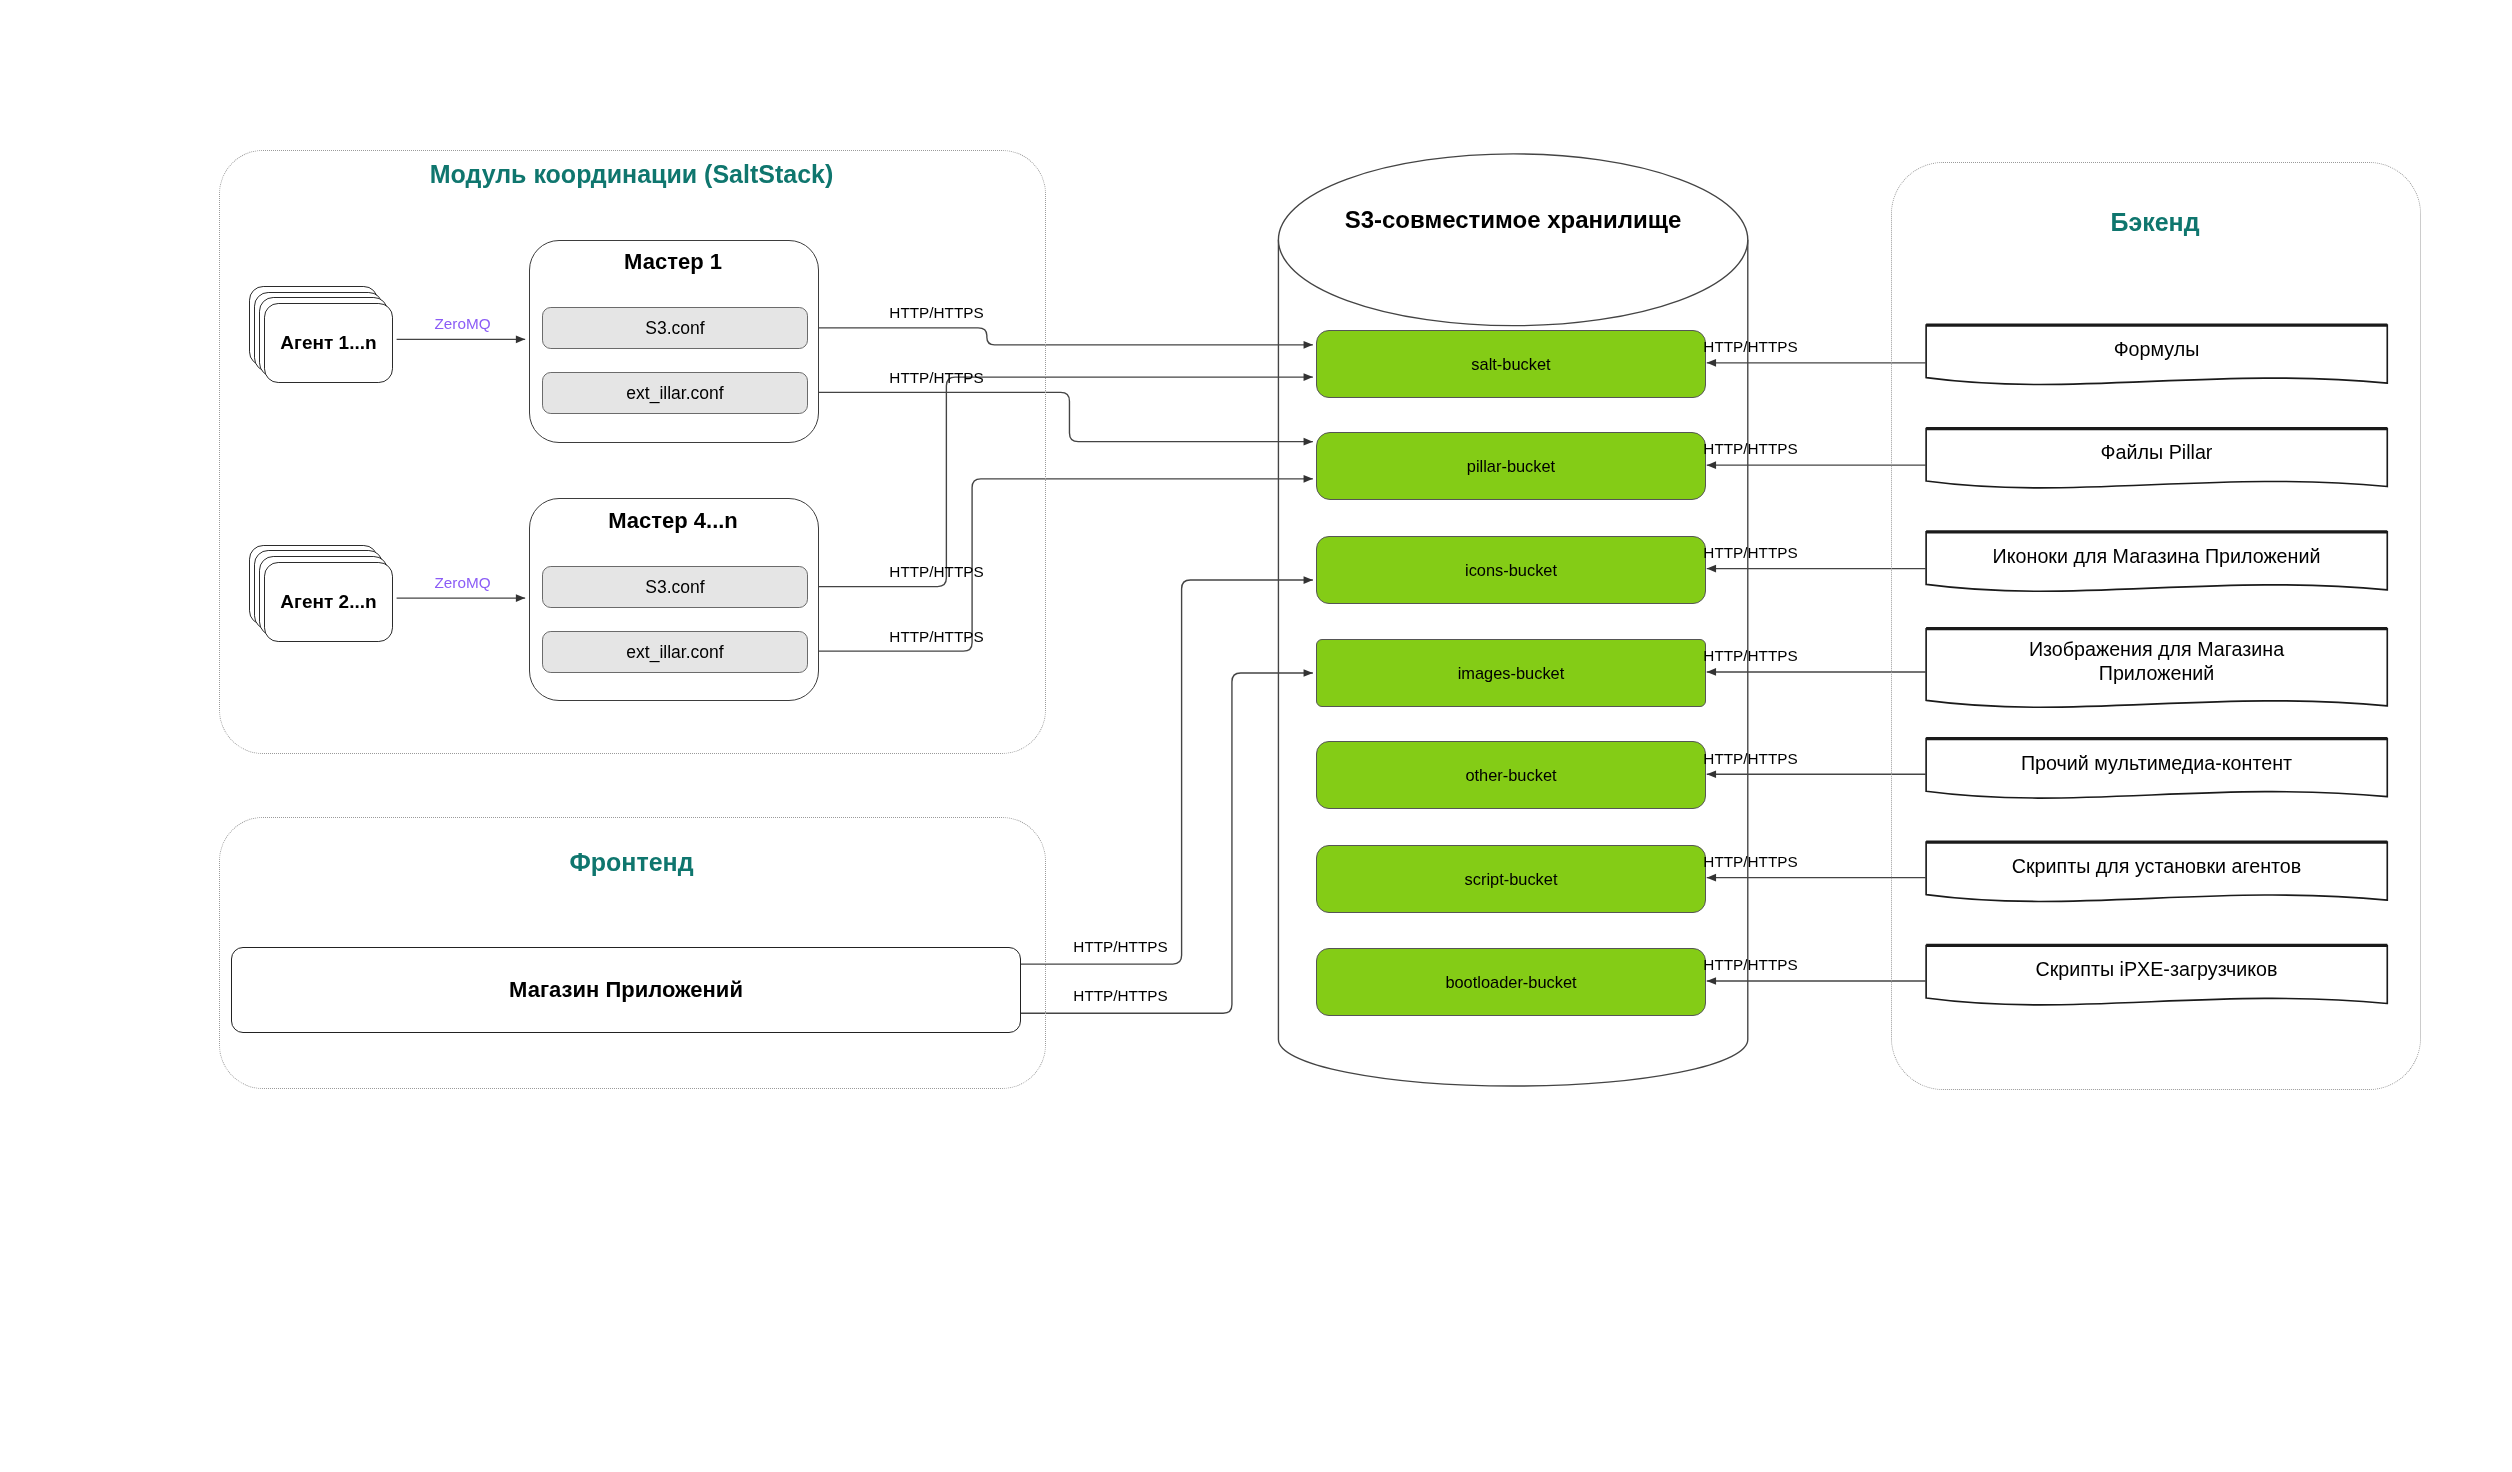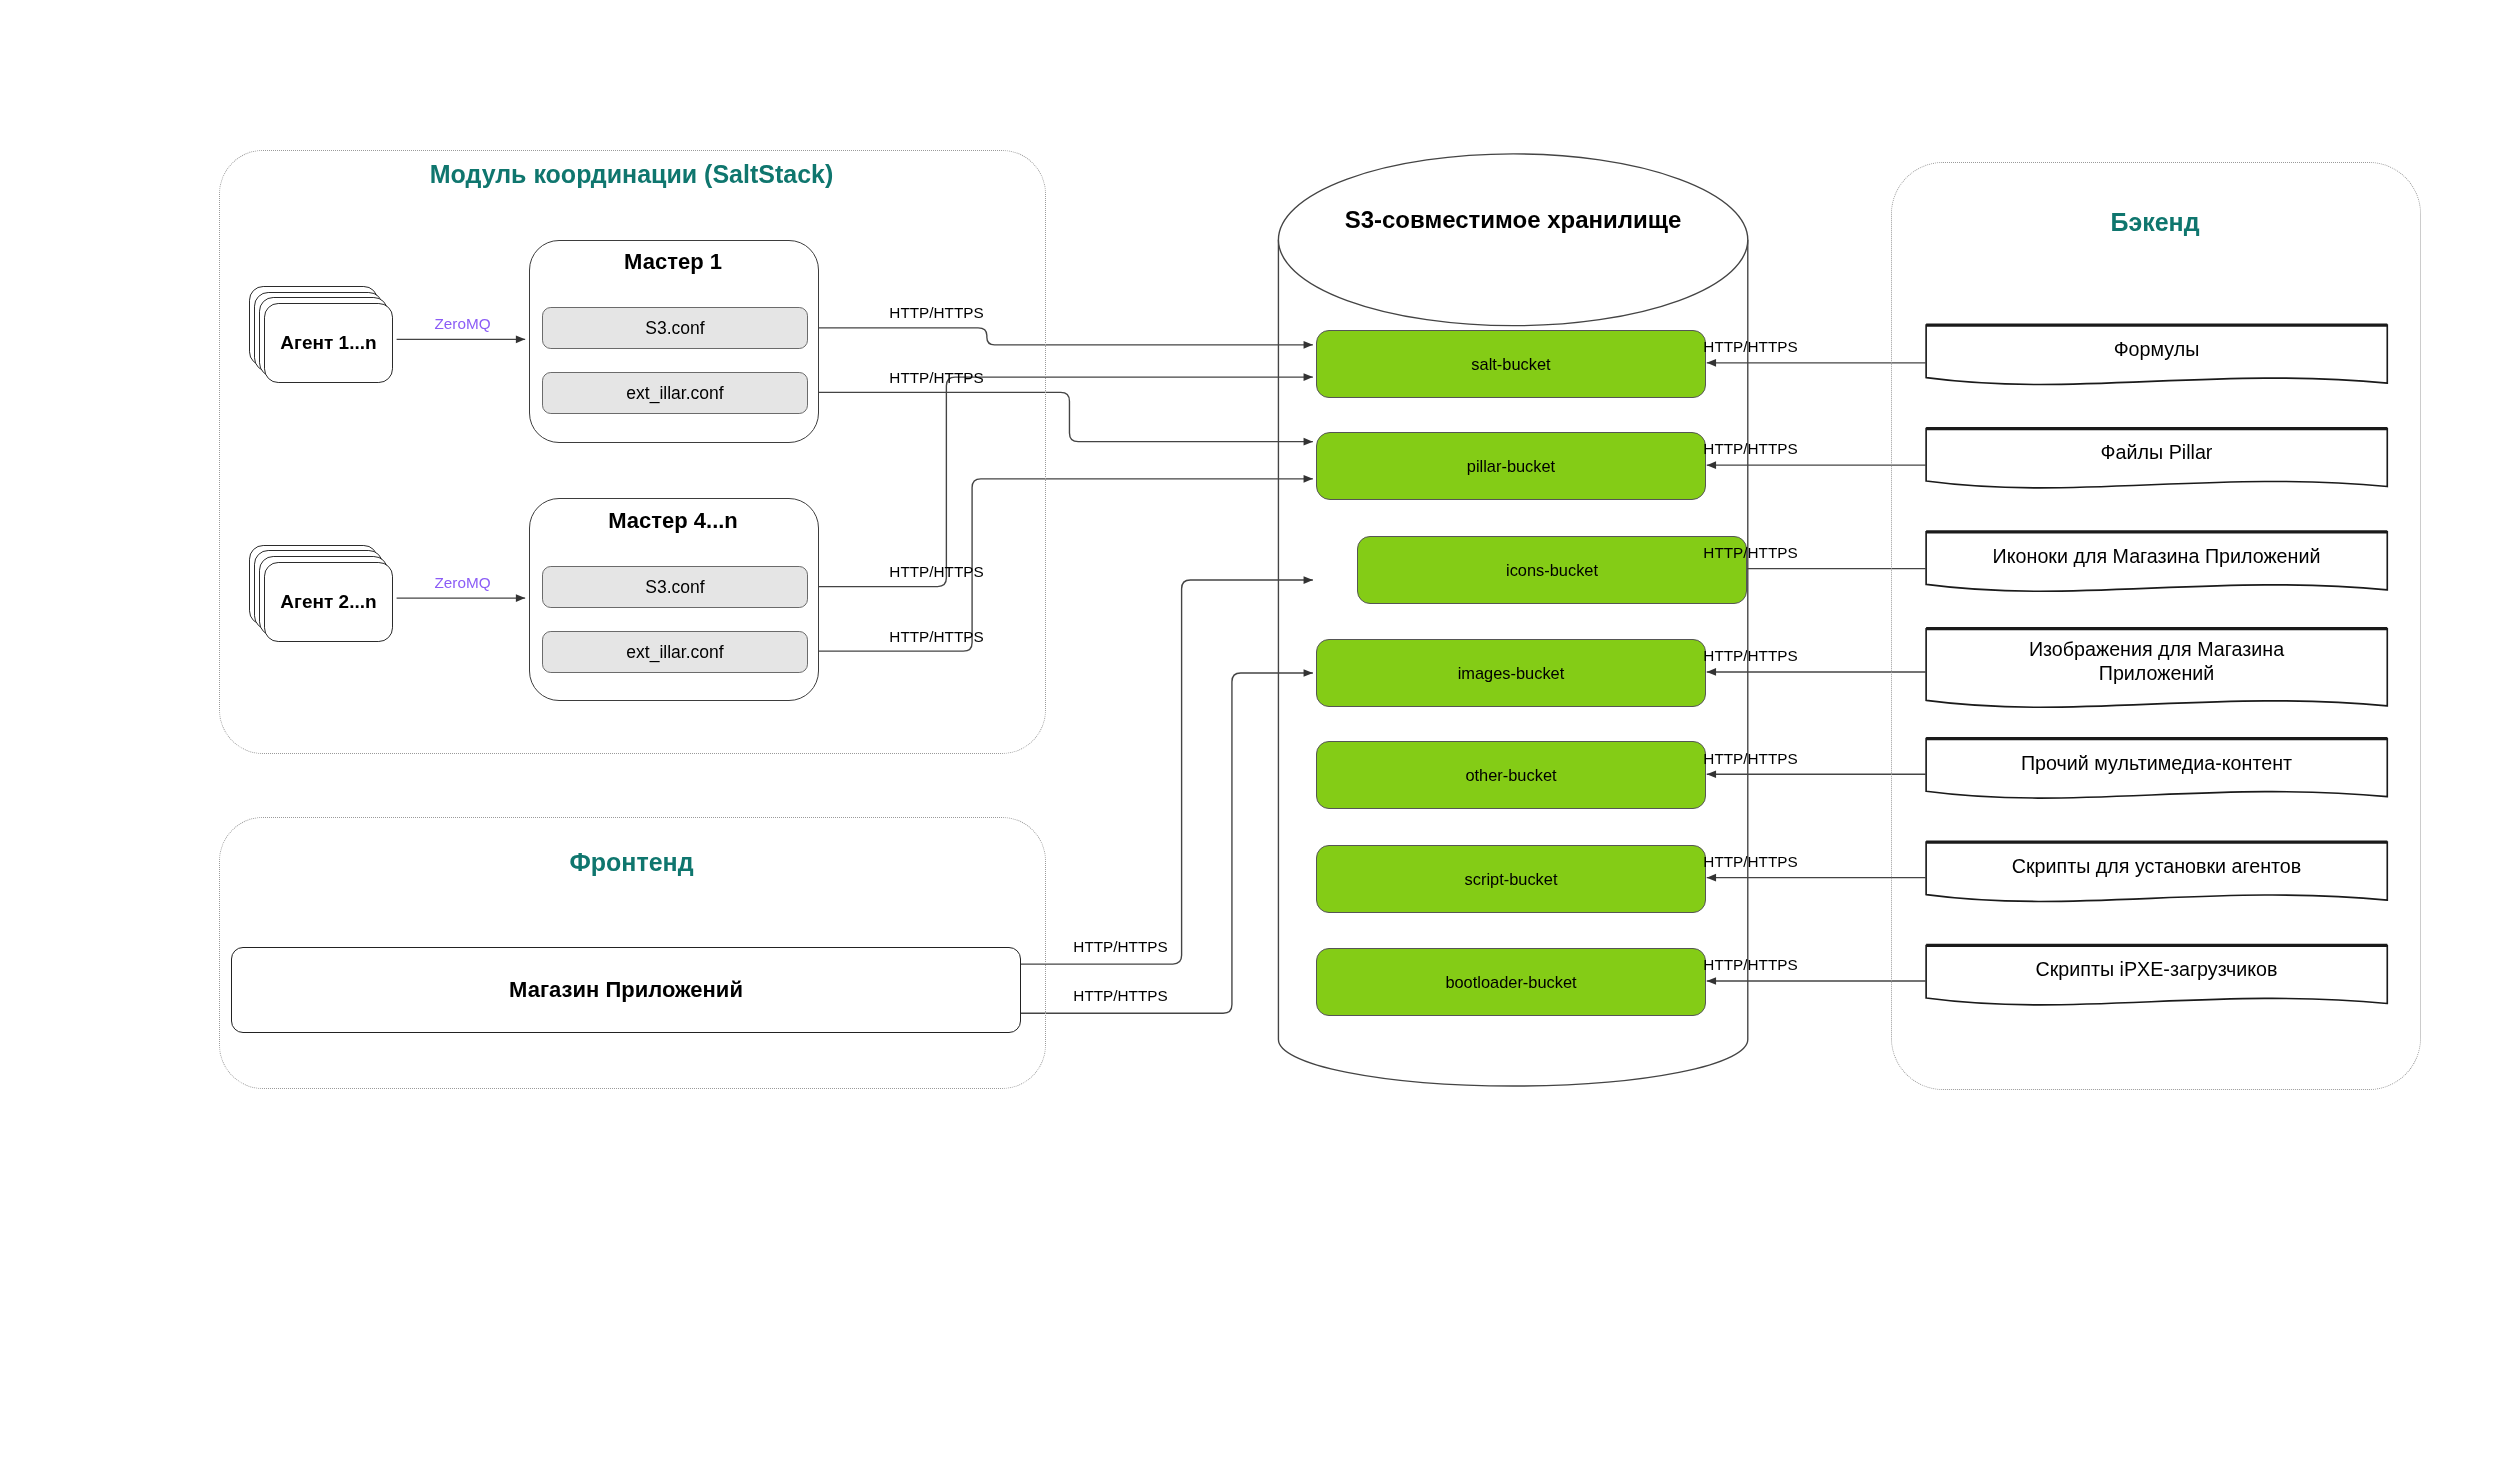--- a/index.html
+++ b/index.html
@@ -124,22 +124,22 @@
   <div class="cont" style="left:219px;top:817px;width:825px;height:270px;"></div>
   <div class="cont-title" style="left:219px;top:848px;width:825px;">Фронтенд</div>
   <div class="storebox">Магазин Приложений</div>
 
   <div class="edge-label" style="left:1055px;top:938px;">HTTP/HTTPS</div>
   <div class="edge-label" style="left:1055px;top:987px;">HTTP/HTTPS</div>
 
   <div class="cyl-title">S3-совместимое хранилище</div>
   <div class="bucket" style="top:330px;">salt-bucket</div>
   <div class="bucket" style="top:432px;border-radius:14px;">pillar-bucket</div>
-  <div class="bucket" style="top:536px;margin-left:41px;">icons-bucket</div>
-  <div class="bucket" style="top:639px;">images-bucket</div>
+  <div class="bucket" style="top:536px;">icons-bucket</div>
+  <div class="bucket" style="top:639px;border-radius:6px;">images-bucket</div>
   <div class="bucket" style="top:741px;">other-bucket</div>
   <div class="bucket" style="top:845px;">script-bucket</div>
   <div class="bucket" style="top:948px;">bootloader-bucket</div>
 
   <div class="edge-label" style="left:1685px;top:338px;">HTTP/HTTPS</div>
   <div class="edge-label" style="left:1685px;top:440px;">HTTP/HTTPS</div>
   <div class="edge-label" style="left:1685px;top:544px;">HTTP/HTTPS</div>
   <div class="edge-label" style="left:1685px;top:647px;">HTTP/HTTPS</div>
   <div class="edge-label" style="left:1685px;top:750px;">HTTP/HTTPS</div>
   <div class="edge-label" style="left:1685px;top:853px;">HTTP/HTTPS</div>

